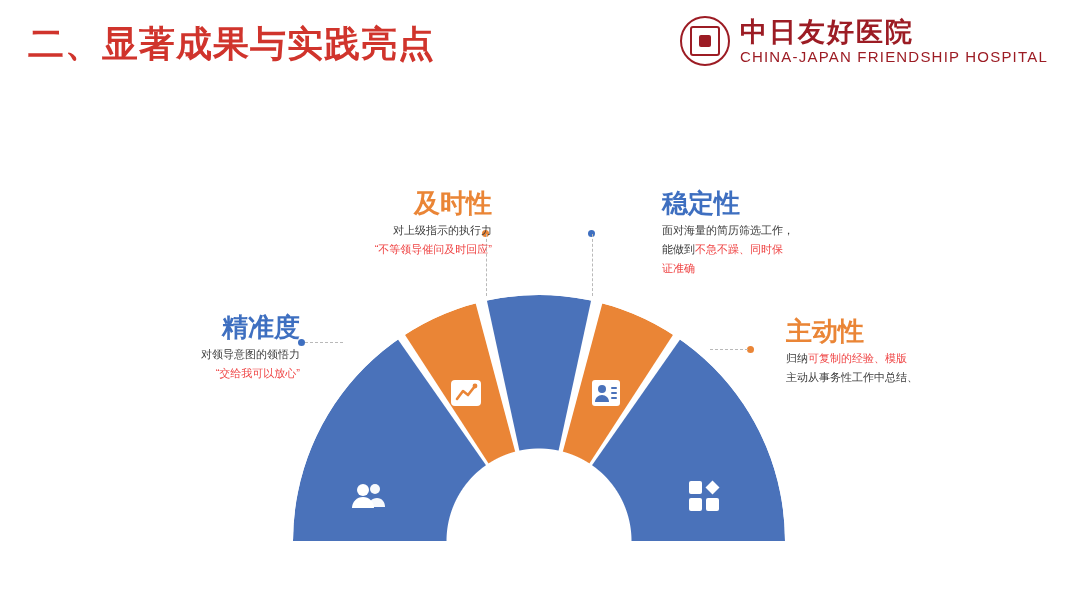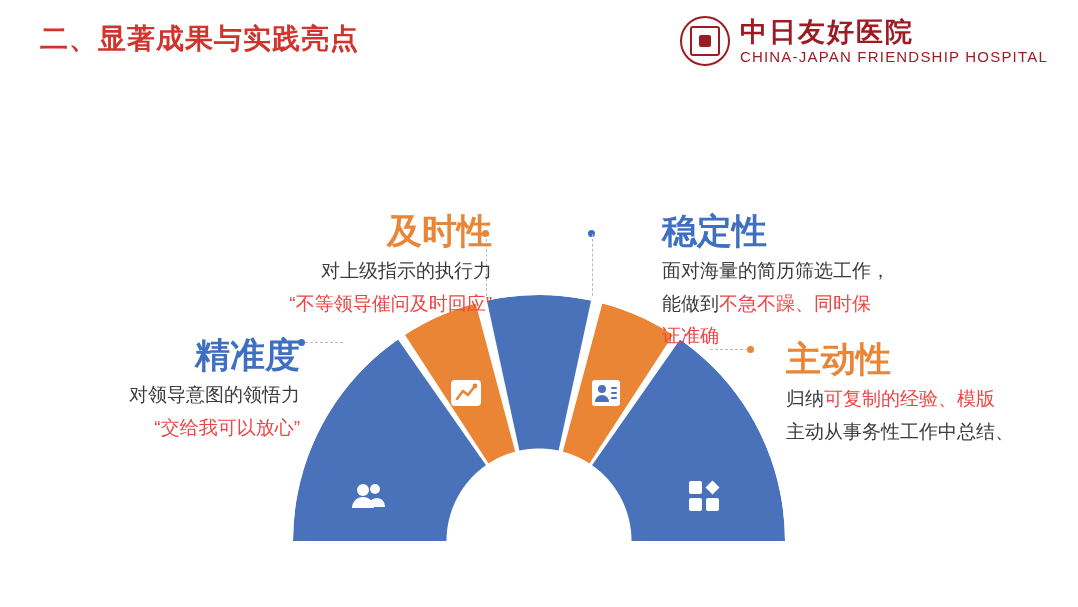--- a/index.html
+++ b/index.html
@@ -12,23 +12,23 @@
     height: 607px;
     position: relative;
     overflow: hidden;
     font-family: "Liberation Sans", sans-serif;
     color: #333333;
   }
 
   
   .slide-title {
     position: absolute;
-    left: 40px;
+    left: 28px;
     top: 20px;
-    font-size: 28px;
+    font-size: 36px;
     font-weight: bold;
     color: #d0342c;
     letter-spacing: 1px;
     white-space: nowrap;
   }
 
   .logo-block {
     position: absolute;
     right: 30px;
     top: 16px;
@@ -119,29 +119,28 @@
     display: flex;
     align-items: center;
     justify-content: center;
     color: #ffffff;
   }
   .icon-badge svg { display: block; }
 
   
   .label-group { position: absolute; }
   .label-title {
-    font-size: 35px;
+    font-size: 26px;
     font-weight: bold;
     white-space: nowrap;
-    margin-top: 22px;
   }
   .t-orange { color: #ea8536; }
   .t-blue   { color: #3e6fc0; }
   .label-body {
-    font-size: 19px;
+    font-size: 11px;
     line-height: 1.72;
     color: #3b3b3b;
   }
   .hl { color: #ef4444; font-weight: normal; }
 
   .lbl-jishi  { left: 262px; top: 186px; width: 230px; text-align: right; }
   .lbl-jingzhun{ left: 85px;  top: 310px; width: 215px; text-align: right; }
   .lbl-wending{ left: 662px; top: 186px; width: 260px; text-align: left; }
   .lbl-zhudong{ left: 786px; top: 314px; width: 250px; text-align: left; }
 

